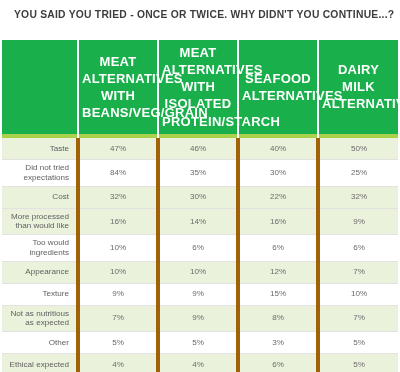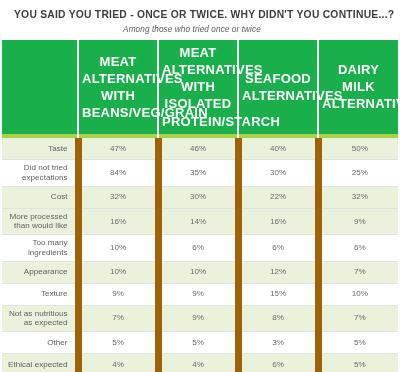--- a/index.html
+++ b/index.html
@@ -90,21 +90,21 @@
   }
   tr.accent td:last-child { border-right: none; }
 
   
   tbody td {
     font-size: 8.1px;
     color: #6b6b6b;
     padding: 3px 4px;
     height: 22px;
     box-sizing: border-box;
-    border-right: 7px solid #a16207;
+    border-right: 4px solid #a16207;
     border-bottom: 1px solid #e2e2e2;
     line-height: 1.2;
     vertical-align: middle;
   }
   tbody td:last-child { border-right: none; }
   tbody td.label {
     text-align: right;
     padding-right: 7px;
     color: #5f5f5f;
   }
@@ -119,21 +119,20 @@
     background: #ffffff;
   }
 </style>
 </head>
 <body>
 
 <div class="page">
 
   <div class="title-block">
     <div class="chart-title">YOU SAID YOU TRIED - ONCE OR TWICE. WHY DIDN'T YOU CONTINUE...?</div>
-    <div class="chart-subtitle">Among those who tried once or twice</div>
   </div>
 
   <div class="table-wrap">
     <table class="matrix">
       <colgroup>
         <col class="c-label">
         <col class="c-data">
         <col class="c-data">
         <col class="c-data">
         <col class="c-data">
@@ -177,21 +176,21 @@
             <td class="val">32%</td>
           </tr>
           <tr class="stripe">
             <td class="label">More processed than would like</td>
             <td class="val">16%</td>
             <td class="val">14%</td>
             <td class="val">16%</td>
             <td class="val">9%</td>
           </tr>
           <tr class="plain">
-            <td class="label">Too many ingredients</td>
+            <td class="label">Too would ingredients</td>
             <td class="val">10%</td>
             <td class="val">6%</td>
             <td class="val">6%</td>
             <td class="val">6%</td>
           </tr>
           <tr class="stripe">
             <td class="label">Appearance</td>
             <td class="val">10%</td>
             <td class="val">10%</td>
             <td class="val">12%</td>

